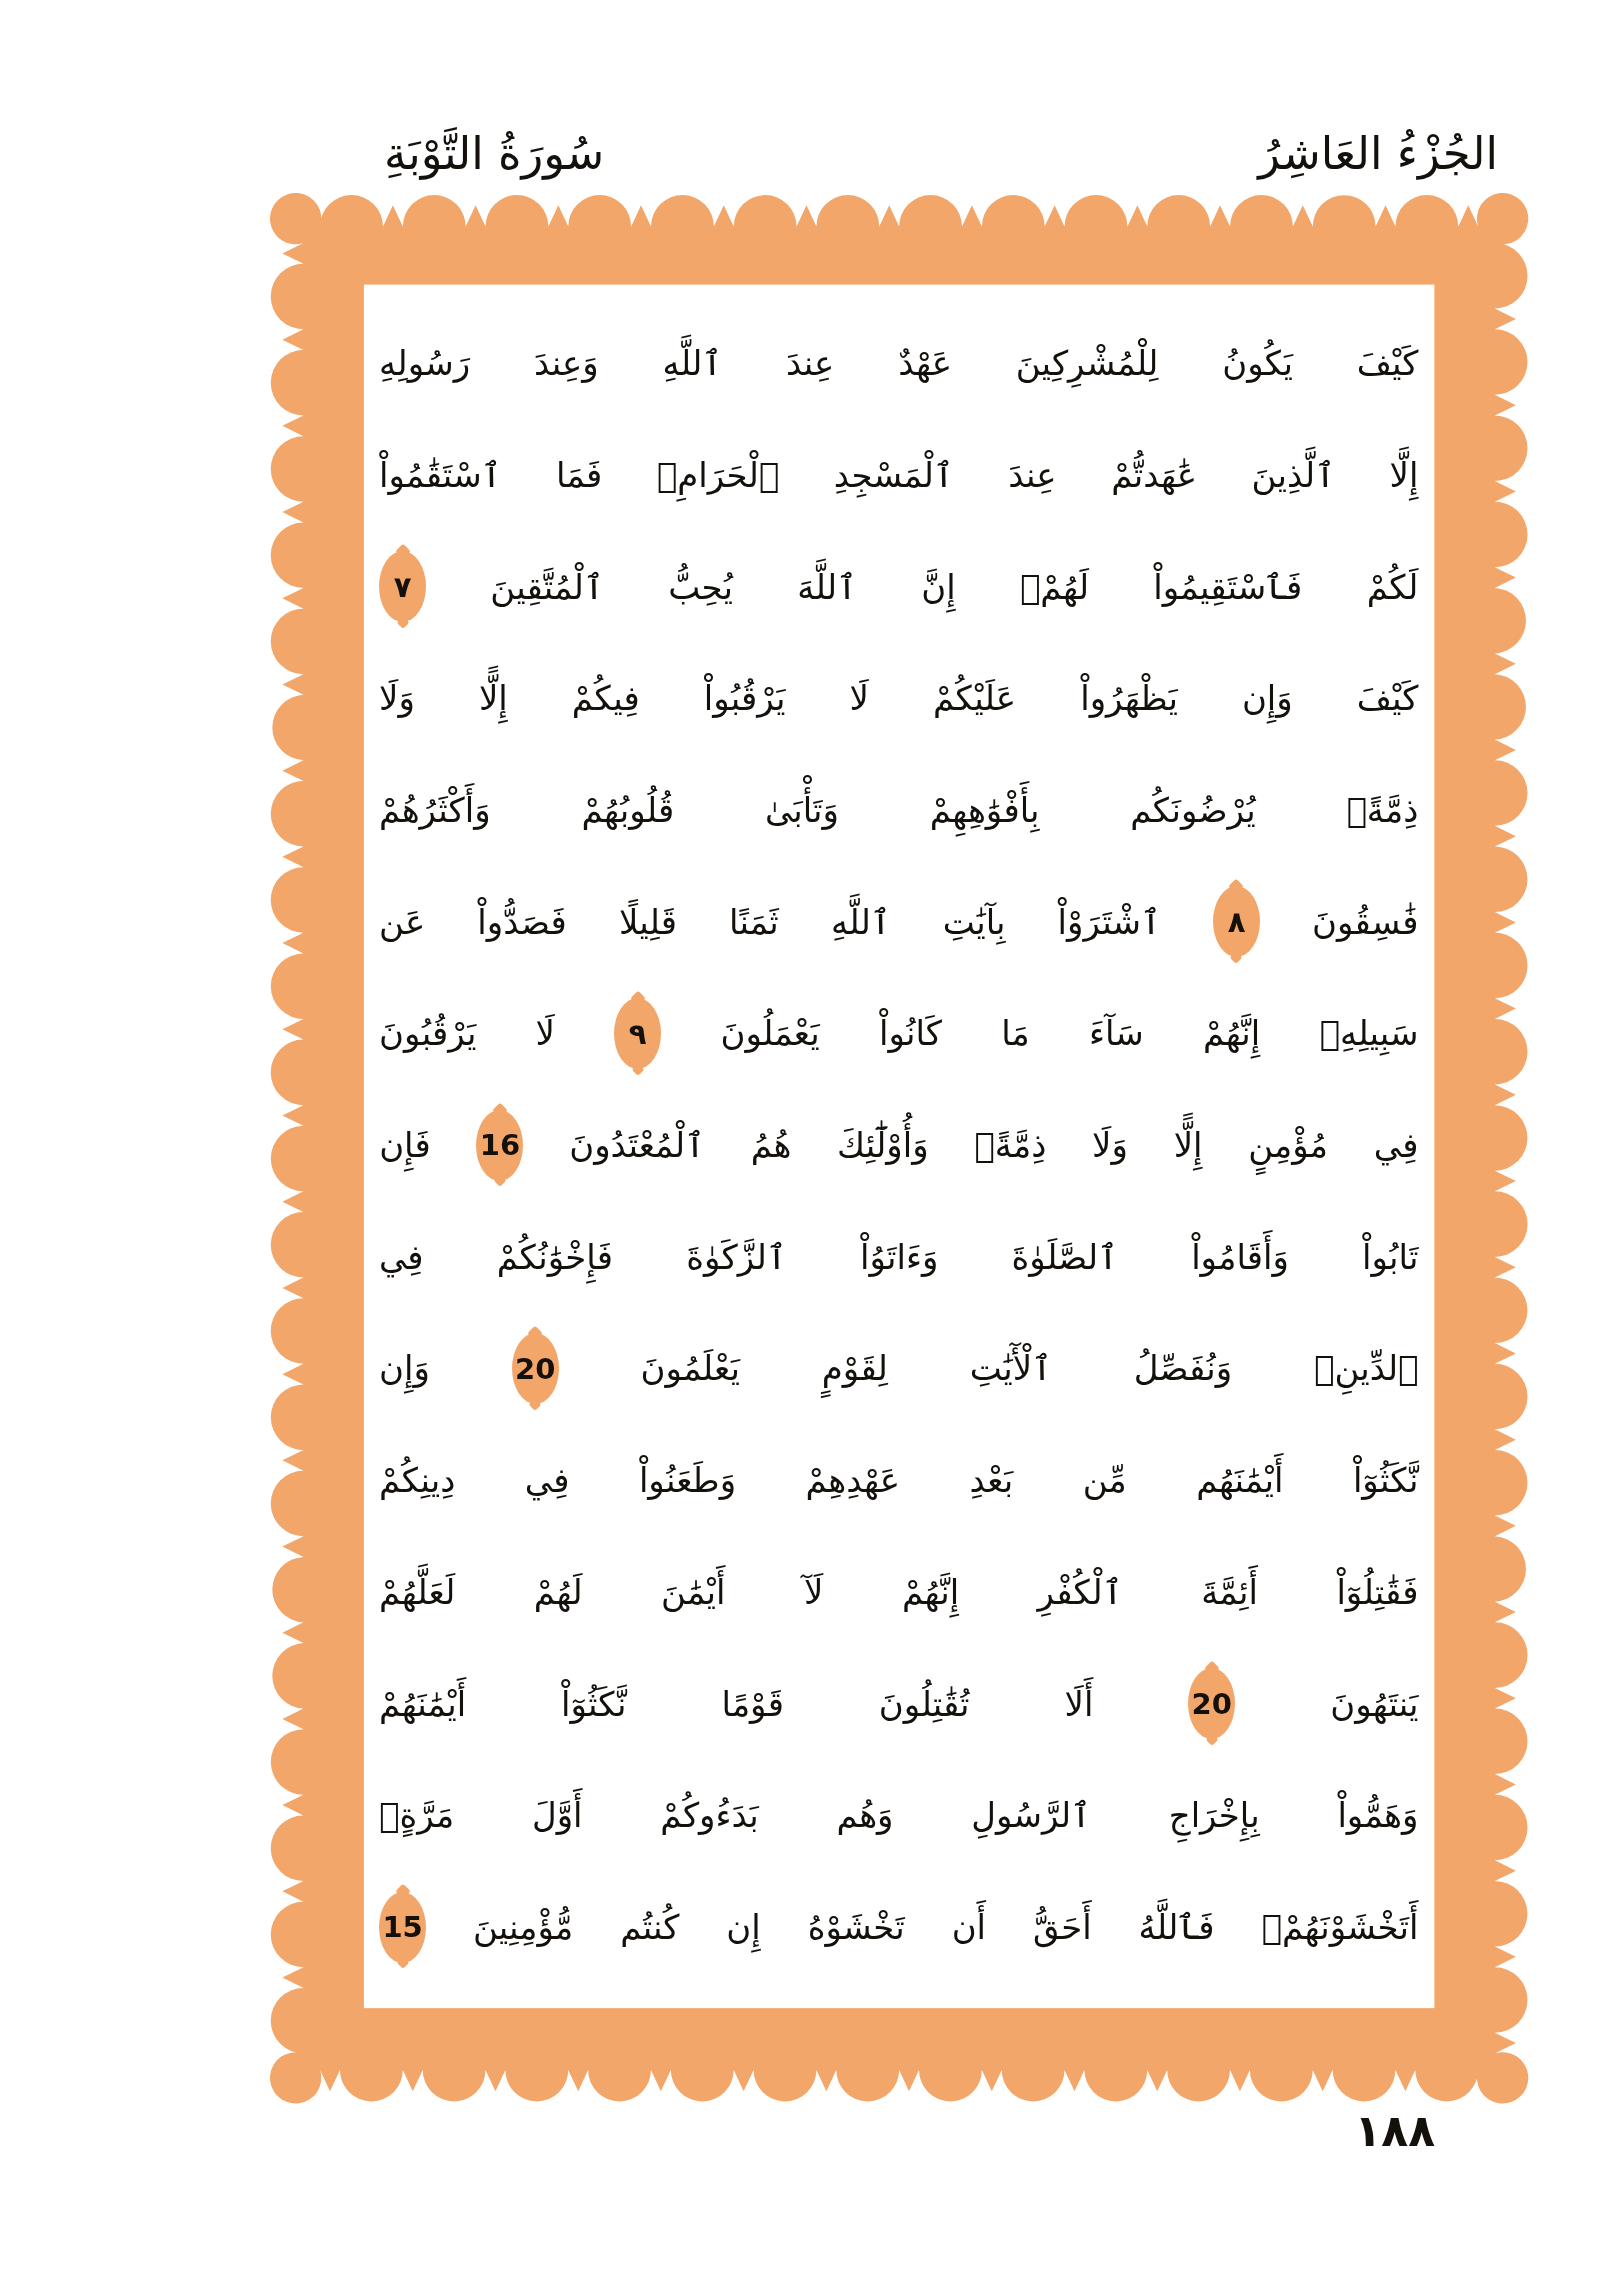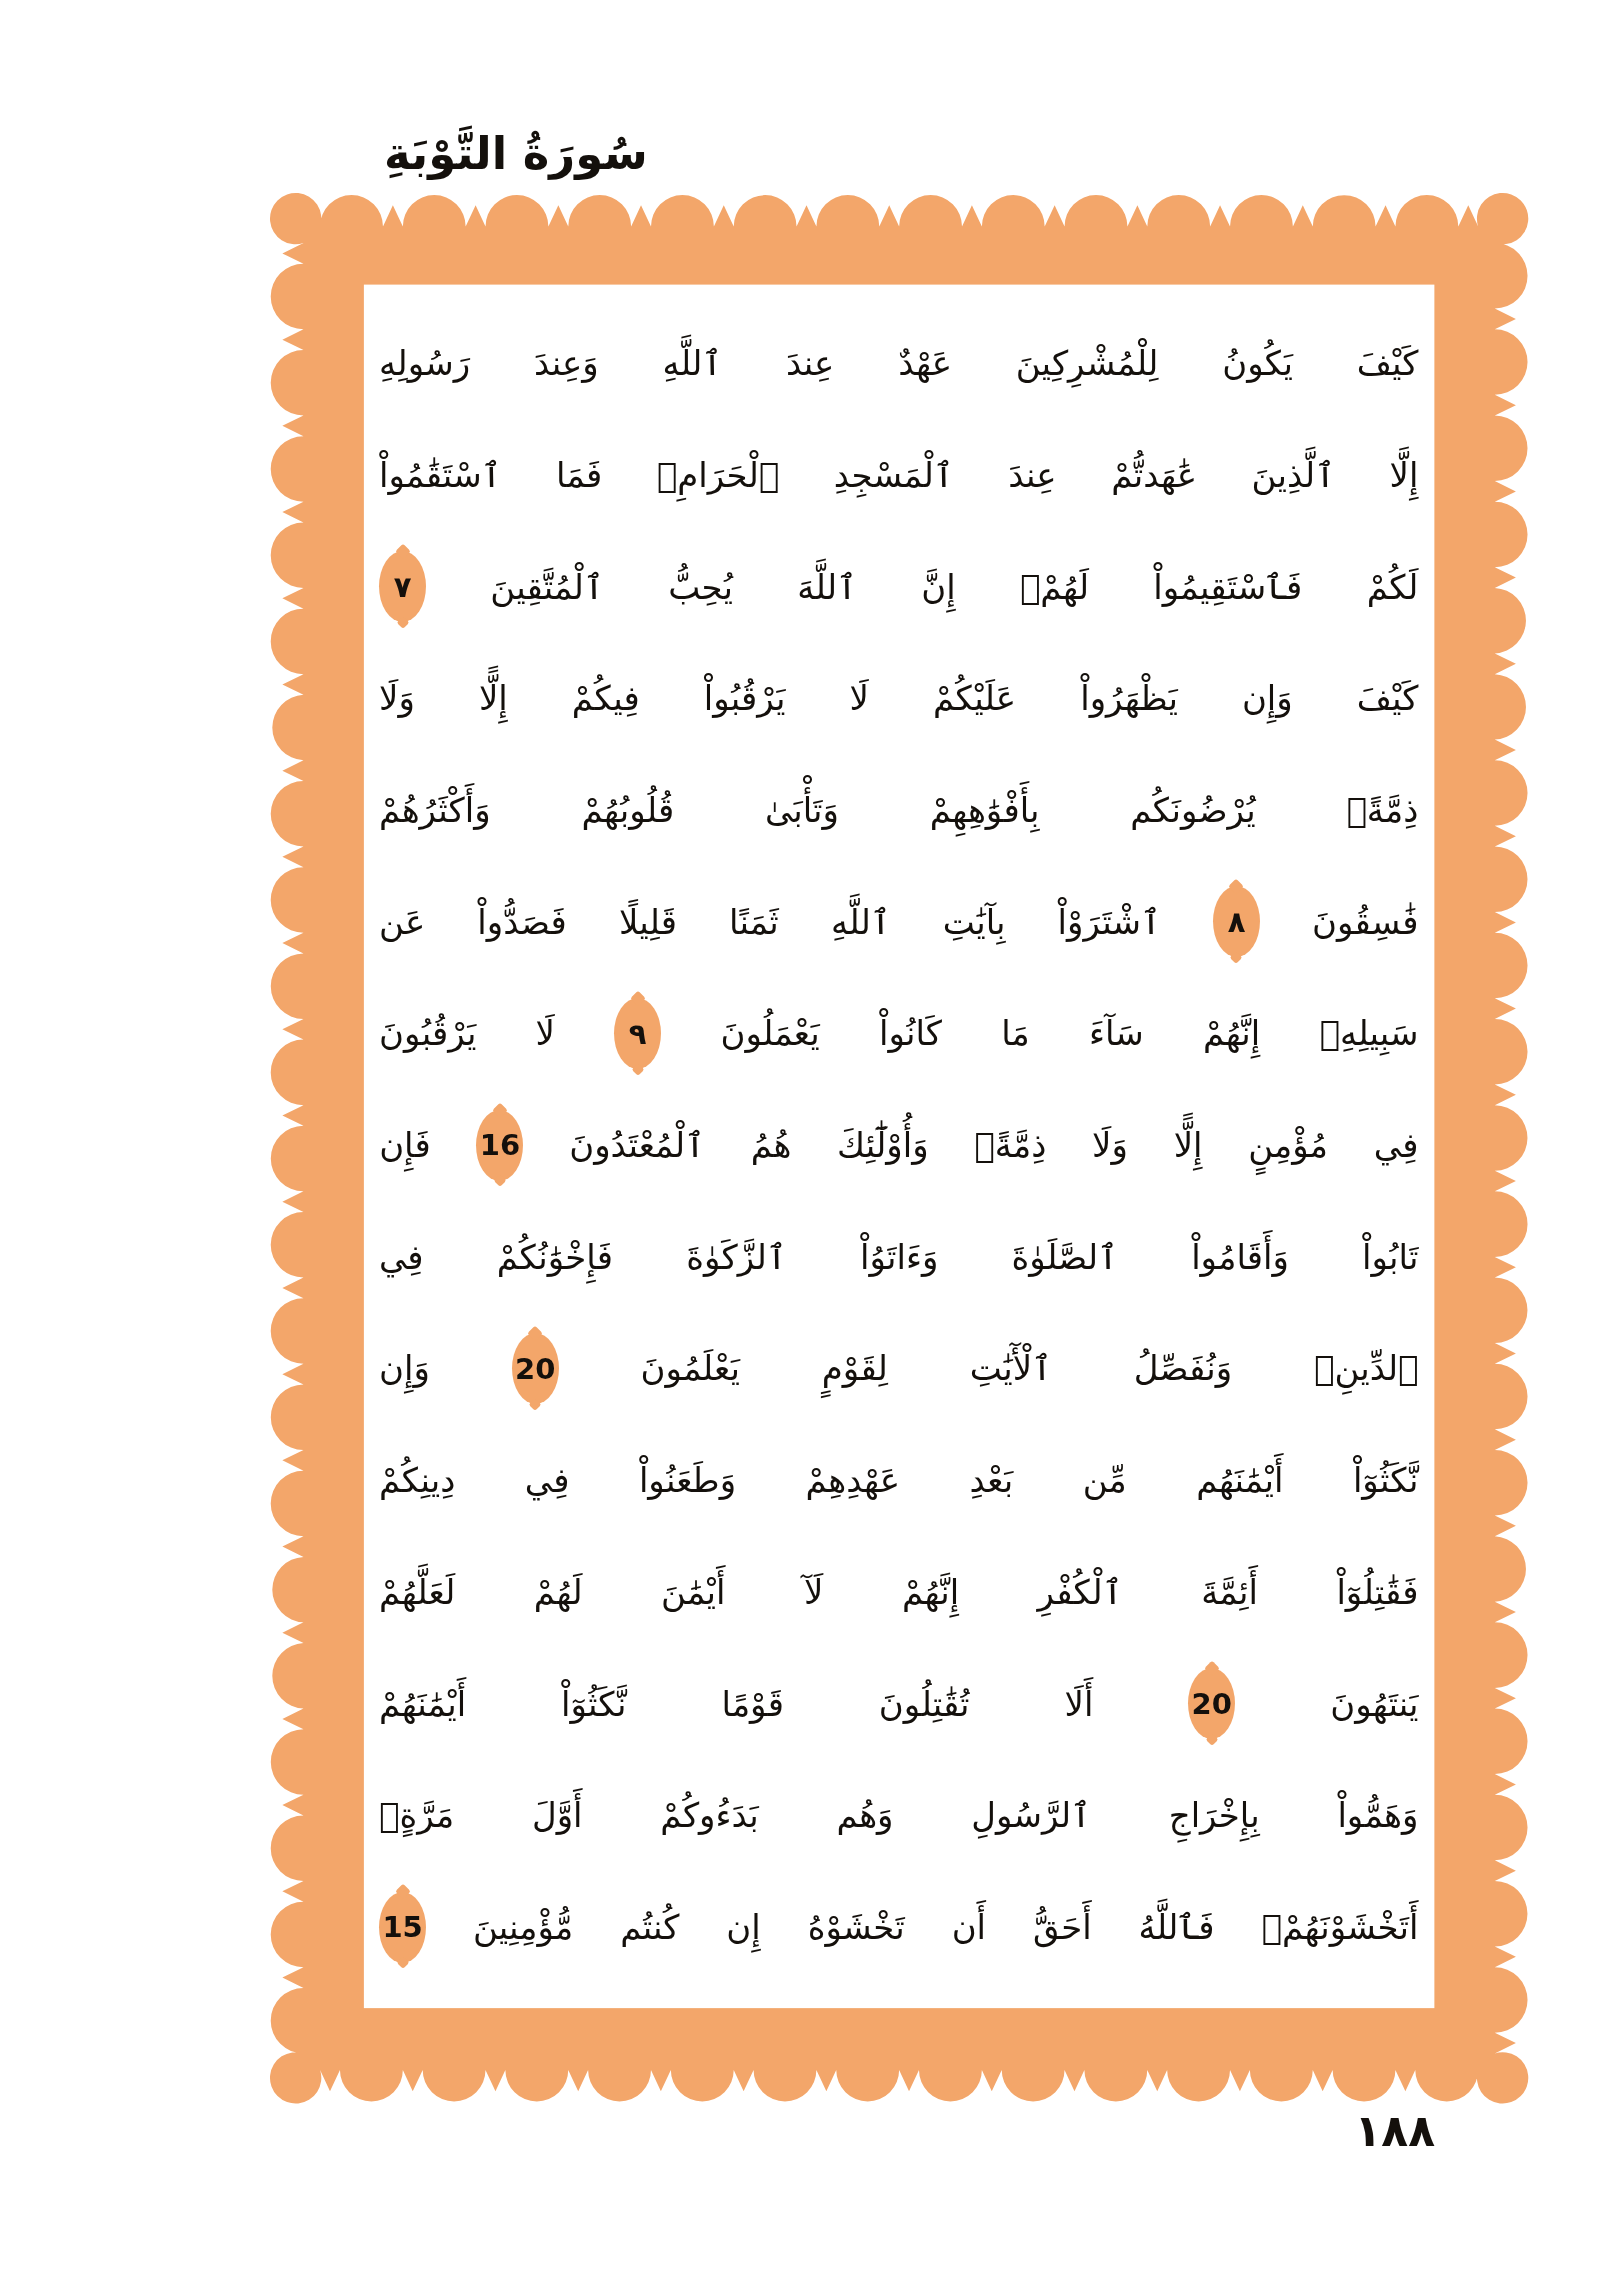--- a/index.html
+++ b/index.html
@@ -7,21 +7,21 @@
     position:relative;
     width:1605px;height:2295px;
     background:#ffffff;
     overflow:hidden;
     font-family:"DejaVu Sans", sans-serif;
     color:#14100c;
   }
   .frame-svg{position:absolute;left:0;top:0;width:1605px;height:2295px;}
   .hdr{
     position:absolute;top:127px;
-    font-size:45px;font-weight:bold;
+    font-size:45px;font-weight:normal;
     direction:rtl;white-space:nowrap;
     color:#14100c;
   }
   .hdr-surah{left:384px;}
   .hdr-juz{right:107px;}
   .text-area{
     position:absolute;
     left:364px;top:285px;
     width:1071px;height:1724px;
     box-sizing:border-box;
@@ -73,20 +73,21 @@
 <body>
 
 <div class="page" style="background: rgb(255, 255, 255);">
 
   <svg class="frame-svg" viewBox="0 0 2126 3040" xmlns="http://www.w3.org/2000/svg" aria-hidden="true">
     <path id="frame-path" d="M 424 300 A 41.6 41.6 0 0 1 507.3 300.0 L 520.4 272.0 L 533.6 300.0 A 41.6 41.6 0 0 1 616.8 300.0 L 630.0 272.0 L 643.1 300.0 A 41.6 41.6 0 0 1 726.4 300.0 L 739.6 272.0 L 752.7 300.0 A 41.6 41.6 0 0 1 836.0 300.0 L 849.1 272.0 L 862.3 300.0 A 41.6 41.6 0 0 1 945.6 300.0 L 958.7 272.0 L 971.9 300.0 A 41.6 41.6 0 0 1 1055.1 300.0 L 1068.3 272.0 L 1081.4 300.0 A 41.6 41.6 0 0 1 1164.7 300.0 L 1177.9 272.0 L 1191.0 300.0 A 41.6 41.6 0 0 1 1274.3 300.0 L 1287.4 272.0 L 1300.6 300.0 A 41.6 41.6 0 0 1 1383.8 300.0 L 1397.0 272.0 L 1410.1 300.0 A 41.6 41.6 0 0 1 1493.4 300.0 L 1506.6 272.0 L 1519.7 300.0 A 41.6 41.6 0 0 1 1603.0 300.0 L 1616.1 272.0 L 1629.3 300.0 A 41.6 41.6 0 0 1 1712.6 300.0 L 1725.7 272.0 L 1738.9 300.0 A 41.6 41.6 0 0 1 1822.1 300.0 L 1835.3 272.0 L 1848.4 300.0 A 41.6 41.6 0 0 1 1931.7 300.0 L 1944.9 272.0 L 1958.0 300.0 A 34 34 0 1 1 1980 322 A 43.4 43.4 0 0 1 1980.0 408.8 L 2008.0 422.5 L 1980.0 436.2 A 43.4 43.4 0 0 1 1980.0 523.0 L 2008.0 536.7 L 1980.0 550.4 A 43.4 43.4 0 0 1 1980.0 637.2 L 2008.0 650.9 L 1980.0 664.6 A 43.4 43.4 0 0 1 1980.0 751.4 L 2008.0 765.1 L 1980.0 778.8 A 43.4 43.4 0 0 1 1980.0 865.5 L 2008.0 879.2 L 1980.0 893.0 A 43.4 43.4 0 0 1 1980.0 979.7 L 2008.0 993.4 L 1980.0 1007.1 A 43.4 43.4 0 0 1 1980.0 1093.9 L 2008.0 1107.6 L 1980.0 1121.3 A 43.4 43.4 0 0 1 1980.0 1208.1 L 2008.0 1221.8 L 1980.0 1235.5 A 43.4 43.4 0 0 1 1980.0 1322.3 L 2008.0 1336.0 L 1980.0 1349.7 A 43.4 43.4 0 0 1 1980.0 1436.5 L 2008.0 1450.2 L 1980.0 1463.9 A 43.4 43.4 0 0 1 1980.0 1550.7 L 2008.0 1564.4 L 1980.0 1578.1 A 43.4 43.4 0 0 1 1980.0 1664.9 L 2008.0 1678.6 L 1980.0 1692.3 A 43.4 43.4 0 0 1 1980.0 1779.1 L 2008.0 1792.8 L 1980.0 1806.5 A 43.4 43.4 0 0 1 1980.0 1893.3 L 2008.0 1907.0 L 1980.0 1920.7 A 43.4 43.4 0 0 1 1980.0 2007.5 L 2008.0 2021.2 L 1980.0 2034.9 A 43.4 43.4 0 0 1 1980.0 2121.6 L 2008.0 2135.3 L 1980.0 2149.0 A 43.4 43.4 0 0 1 1980.0 2235.8 L 2008.0 2249.5 L 1980.0 2263.2 A 43.4 43.4 0 0 1 1980.0 2350.0 L 2008.0 2363.7 L 1980.0 2377.4 A 43.4 43.4 0 0 1 1980.0 2464.2 L 2008.0 2477.9 L 1980.0 2491.6 A 43.4 43.4 0 0 1 1980.0 2578.4 L 2008.0 2592.1 L 1980.0 2605.8 A 43.4 43.4 0 0 1 1980.0 2692.6 L 2008.0 2706.3 L 1980.0 2720.0 A 34 34 0 1 1 1958 2742 A 41.6 41.6 0 0 1 1874.7 2742.0 L 1861.6 2770.0 L 1848.4 2742.0 A 41.6 41.6 0 0 1 1765.2 2742.0 L 1752.0 2770.0 L 1738.9 2742.0 A 41.6 41.6 0 0 1 1655.6 2742.0 L 1642.4 2770.0 L 1629.3 2742.0 A 41.6 41.6 0 0 1 1546.0 2742.0 L 1532.9 2770.0 L 1519.7 2742.0 A 41.6 41.6 0 0 1 1436.4 2742.0 L 1423.3 2770.0 L 1410.1 2742.0 A 41.6 41.6 0 0 1 1326.9 2742.0 L 1313.7 2770.0 L 1300.6 2742.0 A 41.6 41.6 0 0 1 1217.3 2742.0 L 1204.1 2770.0 L 1191.0 2742.0 A 41.6 41.6 0 0 1 1107.7 2742.0 L 1094.6 2770.0 L 1081.4 2742.0 A 41.6 41.6 0 0 1 998.2 2742.0 L 985.0 2770.0 L 971.9 2742.0 A 41.6 41.6 0 0 1 888.6 2742.0 L 875.4 2770.0 L 862.3 2742.0 A 41.6 41.6 0 0 1 779.0 2742.0 L 765.9 2770.0 L 752.7 2742.0 A 41.6 41.6 0 0 1 669.4 2742.0 L 656.3 2770.0 L 643.1 2742.0 A 41.6 41.6 0 0 1 559.9 2742.0 L 546.7 2770.0 L 533.6 2742.0 A 41.6 41.6 0 0 1 450.3 2742.0 L 437.1 2770.0 L 424.0 2742.0 A 34 34 0 1 1 402 2720 A 43.4 43.4 0 0 1 402.0 2633.2 L 374.0 2619.5 L 402.0 2605.8 A 43.4 43.4 0 0 1 402.0 2519.0 L 374.0 2505.3 L 402.0 2491.6 A 43.4 43.4 0 0 1 402.0 2404.8 L 374.0 2391.1 L 402.0 2377.4 A 43.4 43.4 0 0 1 402.0 2290.6 L 374.0 2276.9 L 402.0 2263.2 A 43.4 43.4 0 0 1 402.0 2176.5 L 374.0 2162.8 L 402.0 2149.0 A 43.4 43.4 0 0 1 402.0 2062.3 L 374.0 2048.6 L 402.0 2034.9 A 43.4 43.4 0 0 1 402.0 1948.1 L 374.0 1934.4 L 402.0 1920.7 A 43.4 43.4 0 0 1 402.0 1833.9 L 374.0 1820.2 L 402.0 1806.5 A 43.4 43.4 0 0 1 402.0 1719.7 L 374.0 1706.0 L 402.0 1692.3 A 43.4 43.4 0 0 1 402.0 1605.5 L 374.0 1591.8 L 402.0 1578.1 A 43.4 43.4 0 0 1 402.0 1491.3 L 374.0 1477.6 L 402.0 1463.9 A 43.4 43.4 0 0 1 402.0 1377.1 L 374.0 1363.4 L 402.0 1349.7 A 43.4 43.4 0 0 1 402.0 1262.9 L 374.0 1249.2 L 402.0 1235.5 A 43.4 43.4 0 0 1 402.0 1148.7 L 374.0 1135.0 L 402.0 1121.3 A 43.4 43.4 0 0 1 402.0 1034.5 L 374.0 1020.8 L 402.0 1007.1 A 43.4 43.4 0 0 1 402.0 920.4 L 374.0 906.7 L 402.0 893.0 A 43.4 43.4 0 0 1 402.0 806.2 L 374.0 792.5 L 402.0 778.8 A 43.4 43.4 0 0 1 402.0 692.0 L 374.0 678.3 L 402.0 664.6 A 43.4 43.4 0 0 1 402.0 577.8 L 374.0 564.1 L 402.0 550.4 A 43.4 43.4 0 0 1 402.0 463.6 L 374.0 449.9 L 402.0 436.2 A 43.4 43.4 0 0 1 402.0 349.4 L 374.0 335.7 L 402.0 322.0 A 34 34 0 1 1 424 300 Z" fill="#F3A66A"></path>
     <rect id="frame-inner" x="482" y="377" width="1418" height="2283" fill="#ffffff"></rect>
   </svg>
 
   <div class="hdr hdr-surah">سُورَةُ التَّوْبَةِ</div>
+  <div class="hdr hdr-juz">الجُزْءُ العَاشِرُ</div>
 
   <div class="text-area">
       <div class="qline">
         <span class="word">كَيْفَ</span>
         <span class="word">يَكُونُ</span>
         <span class="word">لِلْمُشْرِكِينَ</span>
         <span class="word">عَهْدٌ</span>
         <span class="word">عِندَ</span>
         <span class="word">ٱللَّهِ</span>
         <span class="word">وَعِندَ</span>

